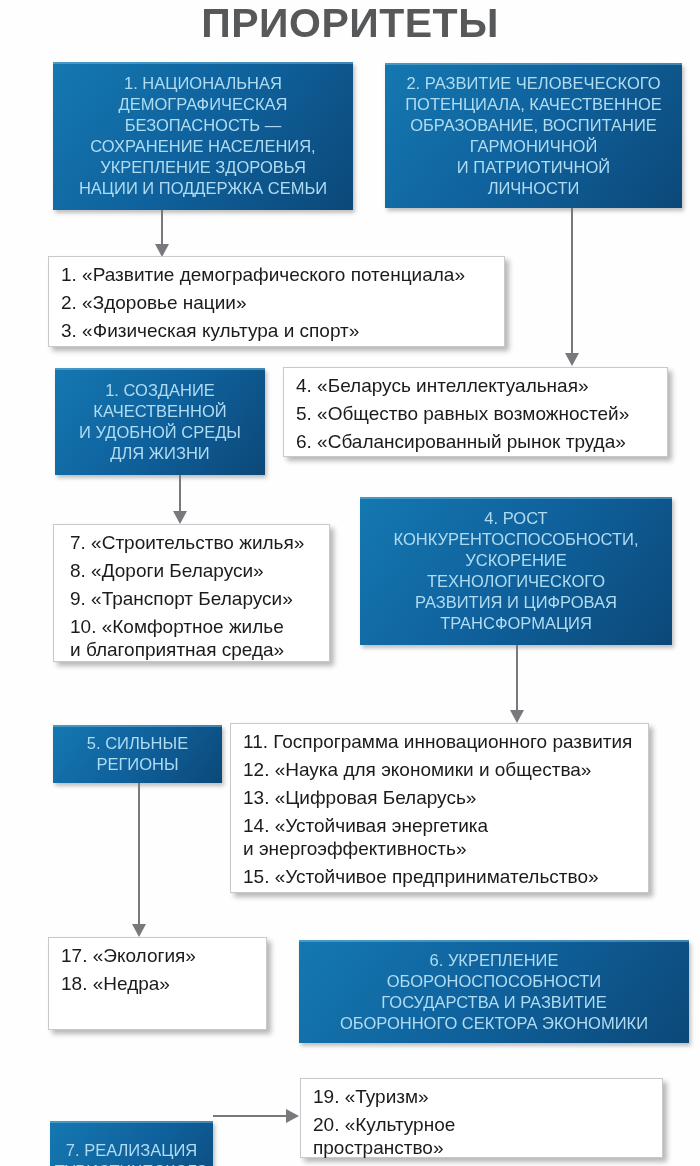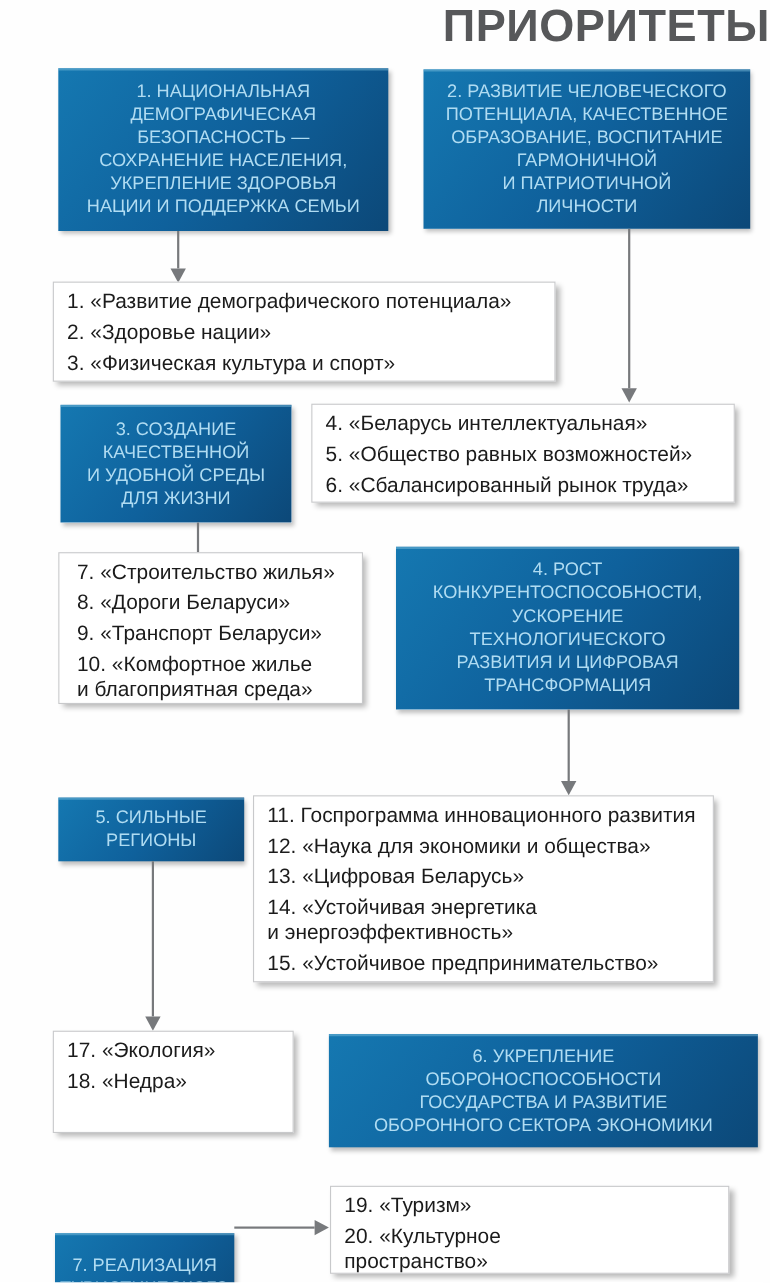--- a/index.html
+++ b/index.html
@@ -3,21 +3,21 @@
 <meta charset="utf-8">
 <style>
   html,body { margin:0; padding:0; background:#ffffff; }
   .canvas {
     position:relative; width:700px; height:1166px;
     background:#fefefe; overflow:hidden;
     font-family:"Liberation Sans", sans-serif;
   }
   .title {
     position:absolute; top:0px; left:0; width:100%;
-    text-align:right; font-size:41px; font-weight:bold;
+    text-align:center; font-size:41px; font-weight:bold;
     color:#57585a; letter-spacing:0.5px;
   }
   .bluebox {
     position:absolute; box-sizing:border-box;
     background:linear-gradient(128deg,#1578b1 0%,#0f619c 50%,#0c4878 100%);
     color:#b0dcf2;
     display:flex; align-items:center; justify-content:center;
     text-align:center;
     box-shadow: inset 0 2px 0 rgba(130,195,224,0.45), 2px 3px 4px rgba(0,0,0,0.25);
     padding:8px 8px;
@@ -91,38 +91,38 @@
     <div class="item">2. «Здоровье нации»</div>
     <div class="item">3. «Физическая культура и спорт»</div>
   </div>
 
   <div class="arrow-v" style="left:565px;top:208px;height:158px;">
     <div class="stem"></div>
     <div class="head"></div>
   </div>
 
   <div class="bluebox" style="left:55px;top:368px;width:210px;height:107px;">
-    <div class="bluebox-label">3. СОЗДАНИЕ
+    <div class="bluebox-label">1. СОЗДАНИЕ
 КАЧЕСТВЕННОЙ
 И УДОБНОЙ СРЕДЫ
 ДЛЯ ЖИЗНИ</div>
   </div>
 
   <div class="whitebox" style="left:283px;top:367px;width:385px;height:90px;">
     <div class="item">4. «Беларусь интеллектуальная»</div>
     <div class="item">5. «Общество равных возможностей»</div>
     <div class="item">6. «Сбалансированный рынок труда»</div>
   </div>
 
   <div class="arrow-v" style="left:173px;top:475px;height:49px;">
     <div class="stem"></div>
     <div class="head"></div>
   </div>
 
-  <div class="whitebox" style="left:53px;top:502px;width:277px;height:138px;padding-left:16px;">
+  <div class="whitebox" style="left:53px;top:524px;width:277px;height:138px;padding-left:16px;">
     <div class="item">7. «Строительство жилья»</div>
     <div class="item">8. «Дороги Беларуси»</div>
     <div class="item">9. «Транспорт Беларуси»</div>
     <div class="item">10. «Комфортное жилье
 и благоприятная среда»</div>
   </div>
 
   <div class="bluebox" style="left:360px;top:497px;width:312px;height:148px;">
     <div class="bluebox-label">4. РОСТ
 КОНКУРЕНТОСПОСОБНОСТИ,

